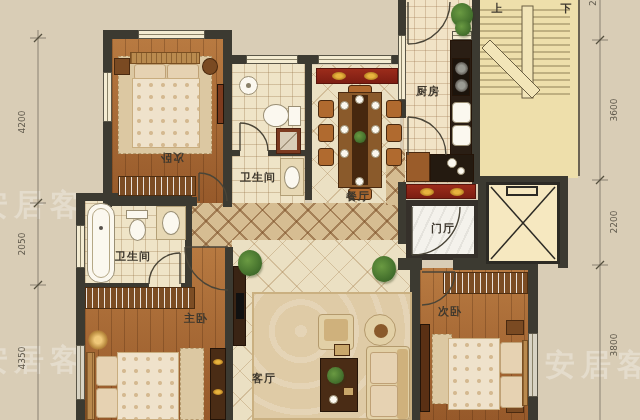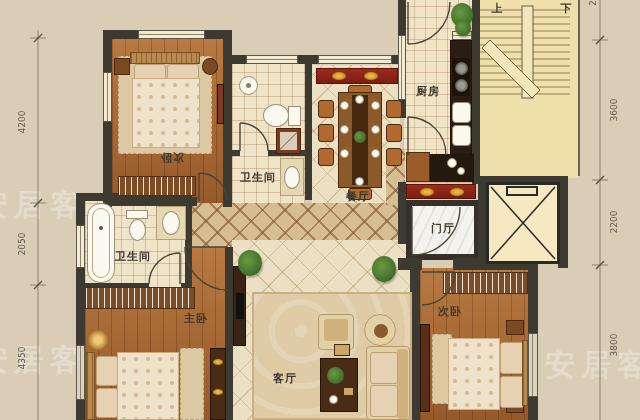--- a/index.html
+++ b/index.html
@@ -292,21 +292,21 @@
 
   <span class="room-label" style="left:146px;top:150px;width:52px;transform:rotate(180deg);">次卧</span>
   <span class="room-label" style="left:230px;top:170px;width:56px;">卫生间</span>
   <span class="room-label" style="left:334px;top:189px;width:48px;">餐厅</span>
   <span class="room-label" style="left:404px;top:84px;width:48px;">厨房</span>
   <span class="stair-label" style="left:489px;top:1px;width:16px;">上</span>
   <span class="stair-label" style="left:558px;top:1px;width:16px;">下</span>
   <span class="room-label" style="left:420px;top:221px;width:46px;">门厅</span>
   <span class="room-label" style="left:105px;top:249px;width:56px;">卫生间</span>
   <span class="room-label" style="left:172px;top:311px;width:48px;">主卧</span>
-  <span class="room-label" style="left:261px;top:371px;width:48px;">客厅</span>
+  <span class="room-label" style="left:240px;top:371px;width:48px;">客厅</span>
   <span class="room-label" style="left:426px;top:304px;width:48px;">次卧</span>
 
   <span class="dim-label" style="left:7px;top:117px;">4200</span>
   <span class="dim-label" style="left:7px;top:239px;">2050</span>
   <span class="dim-label" style="left:7px;top:353px;">4350</span>
   <span class="dim-label" style="left:599px;top:105px;">3600</span>
   <span class="dim-label" style="left:599px;top:217px;">2200</span>
   <span class="dim-label" style="left:599px;top:340px;">3800</span>
   <span class="dim-label" style="left:583px;top:-2px;width:20px;">2</span>
 

